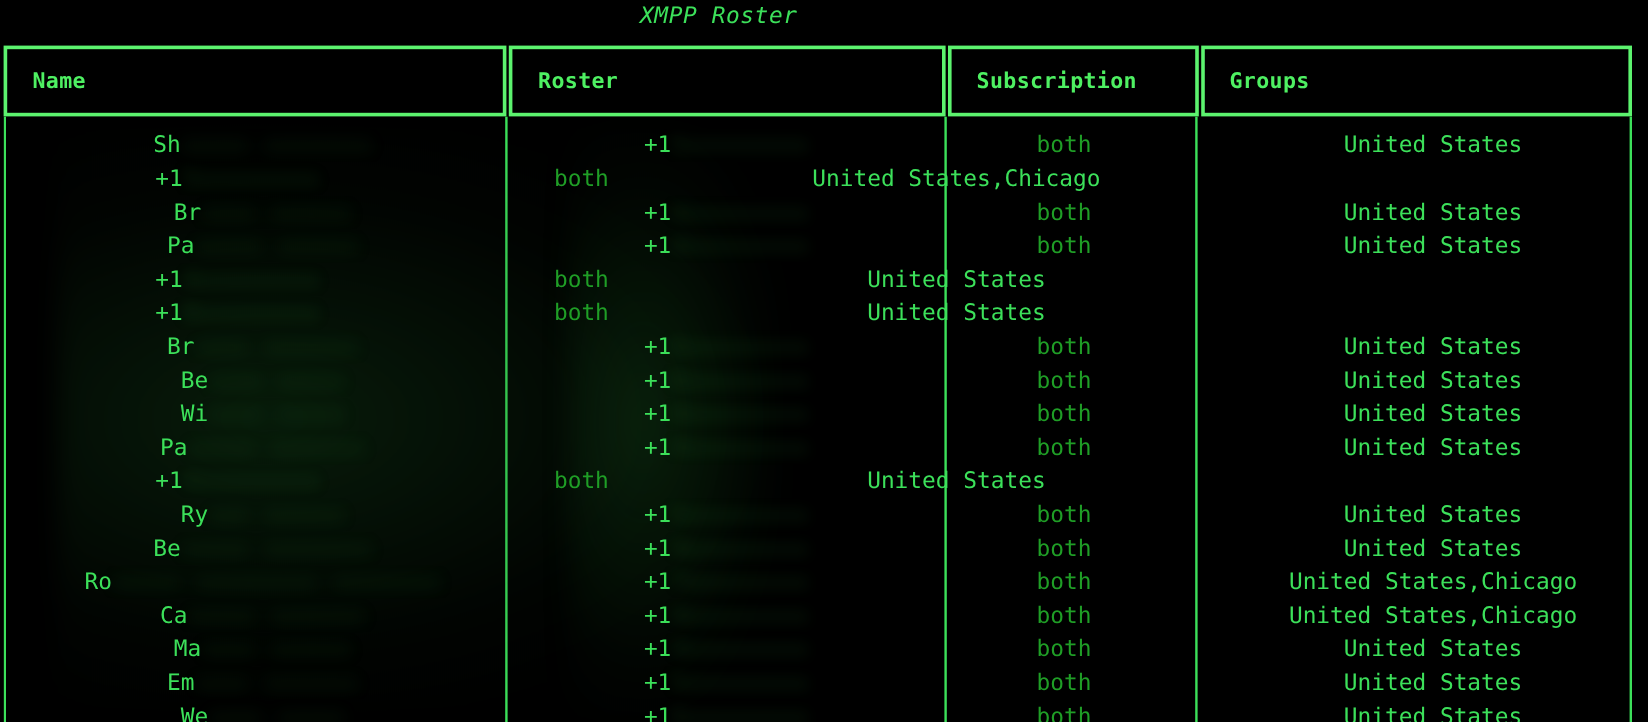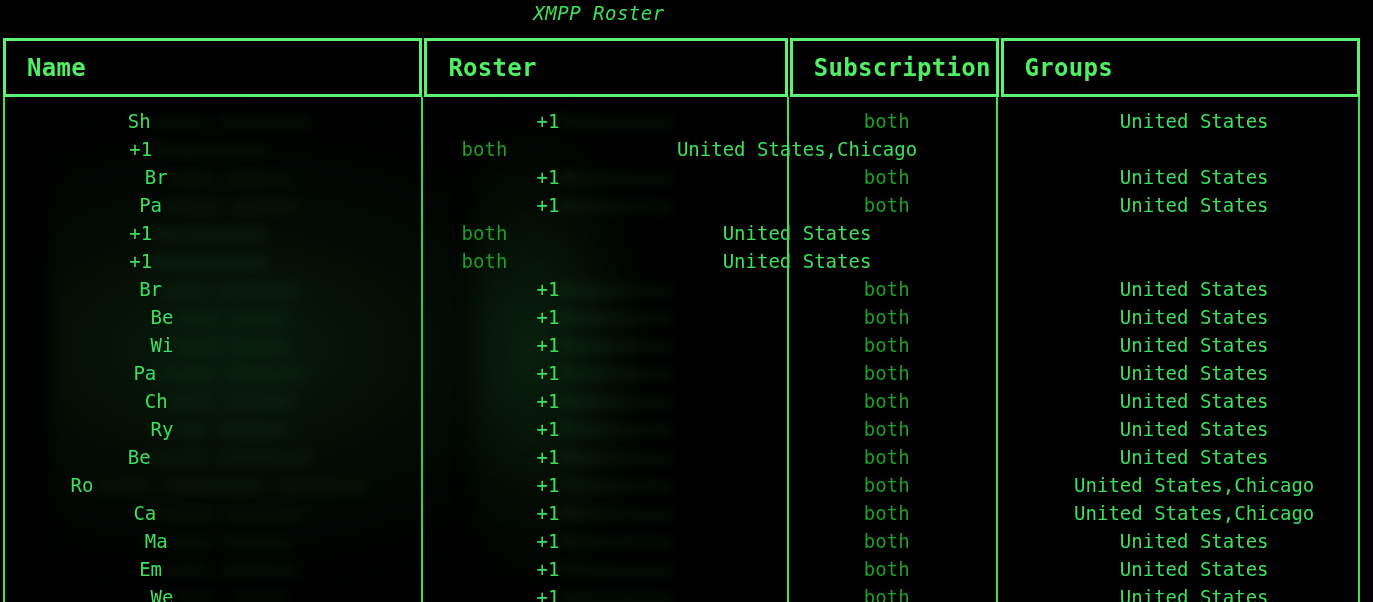--- a/index.html
+++ b/index.html
@@ -57,21 +57,21 @@
   .th {
     box-sizing: border-box;
     border: 3px solid #5cf36e;
     height: 59px;
     display: flex;
     align-items: center;
     padding-left: 21px;
     color: #4ef062;
     font-family: "DejaVu Sans Mono", "Liberation Mono", monospace;
     font-weight: bold;
-    font-size: 24px;
+    font-size: 18px;
     letter-spacing: 0.3px;
     white-space: pre;
     background: #000000;
   }
   .th.c-name      { width: 420px; }
   .th.c-numbers   { width: 364px; margin-left: 2px; }
   .th.c-sub       { width: 209px; margin-left: 2px; }
   .th.c-groups    { width: 360px; margin-left: 2px; }
 
   
@@ -182,21 +182,21 @@
           <div class="row"><div class="cell c-name"><span>Sh</span><span class="redact">xxxxx xxxxxxxx</span></div><div class="cell c-numbers"><span>+1</span><span class="redact-num">5xxxxxxxxx</span></div><div class="cell c-sub">both</div><div class="cell c-groups">United States</div></div>
           <div class="row"><div class="cell c-numbers"><span>+1</span><span class="redact-num">5xxxxxxxxx</span></div><div class="cell c-sub">both</div><div class="cell c-groups">United States,Chicago</div></div>
           <div class="row"><div class="cell c-name"><span>Br</span><span class="redact">xxxx xxxxxx</span></div><div class="cell c-numbers"><span>+1</span><span class="redact-num">4xxxxxxxxx</span></div><div class="cell c-sub">both</div><div class="cell c-groups">United States</div></div>
           <div class="row"><div class="cell c-name"><span>Pa</span><span class="redact">xxxxx xxxxxx</span></div><div class="cell c-numbers"><span>+1</span><span class="redact-num">4xxxxxxxxx</span></div><div class="cell c-sub">both</div><div class="cell c-groups">United States</div></div>
           <div class="row"><div class="cell c-numbers"><span>+1</span><span class="redact-num">4xxxxxxxxx</span></div><div class="cell c-sub">both</div><div class="cell c-groups">United States</div></div>
           <div class="row"><div class="cell c-numbers"><span>+1</span><span class="redact-num">8xxxxxxxxx</span></div><div class="cell c-sub">both</div><div class="cell c-groups">United States</div></div>
           <div class="row"><div class="cell c-name"><span>Br</span><span class="redact">xxxx xxxxxxx</span></div><div class="cell c-numbers"><span>+1</span><span class="redact-num">6xxxxxxxxx</span></div><div class="cell c-sub">both</div><div class="cell c-groups">United States</div></div>
           <div class="row"><div class="cell c-name"><span>Be</span><span class="redact">xxxx xxxxx</span></div><div class="cell c-numbers"><span>+1</span><span class="redact-num">6xxxxxxxxx</span></div><div class="cell c-sub">both</div><div class="cell c-groups">United States</div></div>
           <div class="row"><div class="cell c-name"><span>Wi</span><span class="redact">xxxx xxxxx</span></div><div class="cell c-numbers"><span>+1</span><span class="redact-num">4xxxxxxxxx</span></div><div class="cell c-sub">both</div><div class="cell c-groups">United States</div></div>
           <div class="row"><div class="cell c-name"><span>Pa</span><span class="redact">xxxxx xxxxxxx</span></div><div class="cell c-numbers"><span>+1</span><span class="redact-num">4xxxxxxxxx</span></div><div class="cell c-sub">both</div><div class="cell c-groups">United States</div></div>
-          <div class="row"><div class="cell c-name"><span>Ch</span><span class="redact">xxxx xxxxxx</span></div><div class="cell c-numbers"><span>+1</span><span class="redact-num">4xxxxxxxxx</span></div><div class="cell c-sub">both</div><div class="cell c-groups">United States</div></div>
+          <div class="row"><div class="cell c-numbers"><span>+1</span><span class="redact-num">4xxxxxxxxx</span></div><div class="cell c-sub">both</div><div class="cell c-groups">United States</div></div>
           <div class="row"><div class="cell c-name"><span>Ry</span><span class="redact">xxx xxxxxx</span></div><div class="cell c-numbers"><span>+1</span><span class="redact-num">5xxxxxxxxx</span></div><div class="cell c-sub">both</div><div class="cell c-groups">United States</div></div>
           <div class="row"><div class="cell c-name"><span>Be</span><span class="redact">xxxxx xxxxxxxx</span></div><div class="cell c-numbers"><span>+1</span><span class="redact-num">4xxxxxxxxx</span></div><div class="cell c-sub">both</div><div class="cell c-groups">United States</div></div>
           <div class="row"><div class="cell c-name"><span>Ro</span><span class="redact">xxxxx xxxxxxxxx xxxxxxxx</span></div><div class="cell c-numbers"><span>+1</span><span class="redact-num">7xxxxxxxxx</span></div><div class="cell c-sub">both</div><div class="cell c-groups">United States,Chicago</div></div>
           <div class="row"><div class="cell c-name"><span>Ca</span><span class="redact">xxxxx xxxxxxx</span></div><div class="cell c-numbers"><span>+1</span><span class="redact-num">4xxxxxxxxx</span></div><div class="cell c-sub">both</div><div class="cell c-groups">United States,Chicago</div></div>
           <div class="row"><div class="cell c-name"><span>Ma</span><span class="redact">xxxx xxxxxx</span></div><div class="cell c-numbers"><span>+1</span><span class="redact-num">4xxxxxxxxx</span></div><div class="cell c-sub">both</div><div class="cell c-groups">United States</div></div>
           <div class="row"><div class="cell c-name"><span>Em</span><span class="redact">xxxx xxxxxxx</span></div><div class="cell c-numbers"><span>+1</span><span class="redact-num">5xxxxxxxxx</span></div><div class="cell c-sub">both</div><div class="cell c-groups">United States</div></div>
           <div class="row"><div class="cell c-name"><span>We</span><span class="redact">xxxx xxxxx</span></div><div class="cell c-numbers"><span>+1</span><span class="redact-num">6xxxxxxxxx</span></div><div class="cell c-sub">both</div><div class="cell c-groups">United States</div></div>
         </div>
     </div>
 

